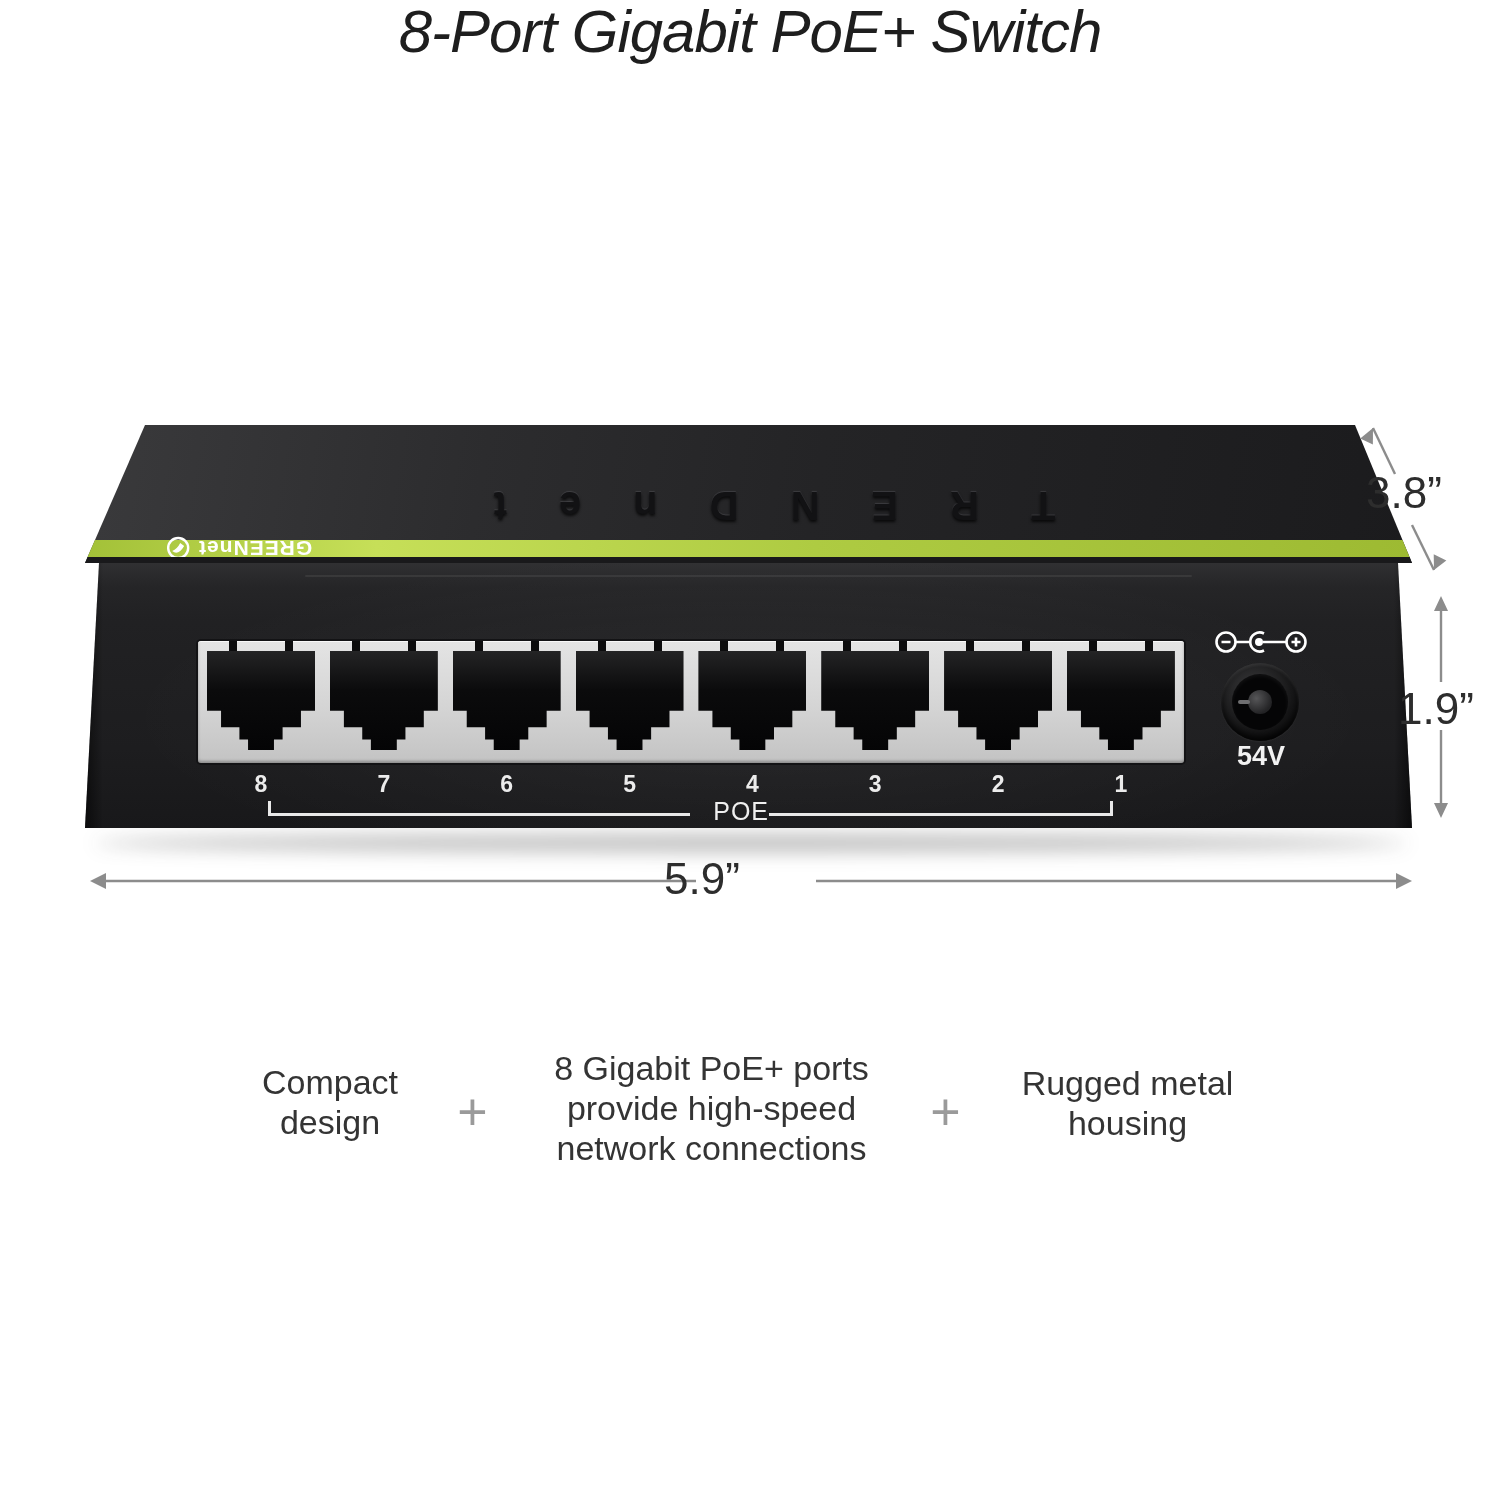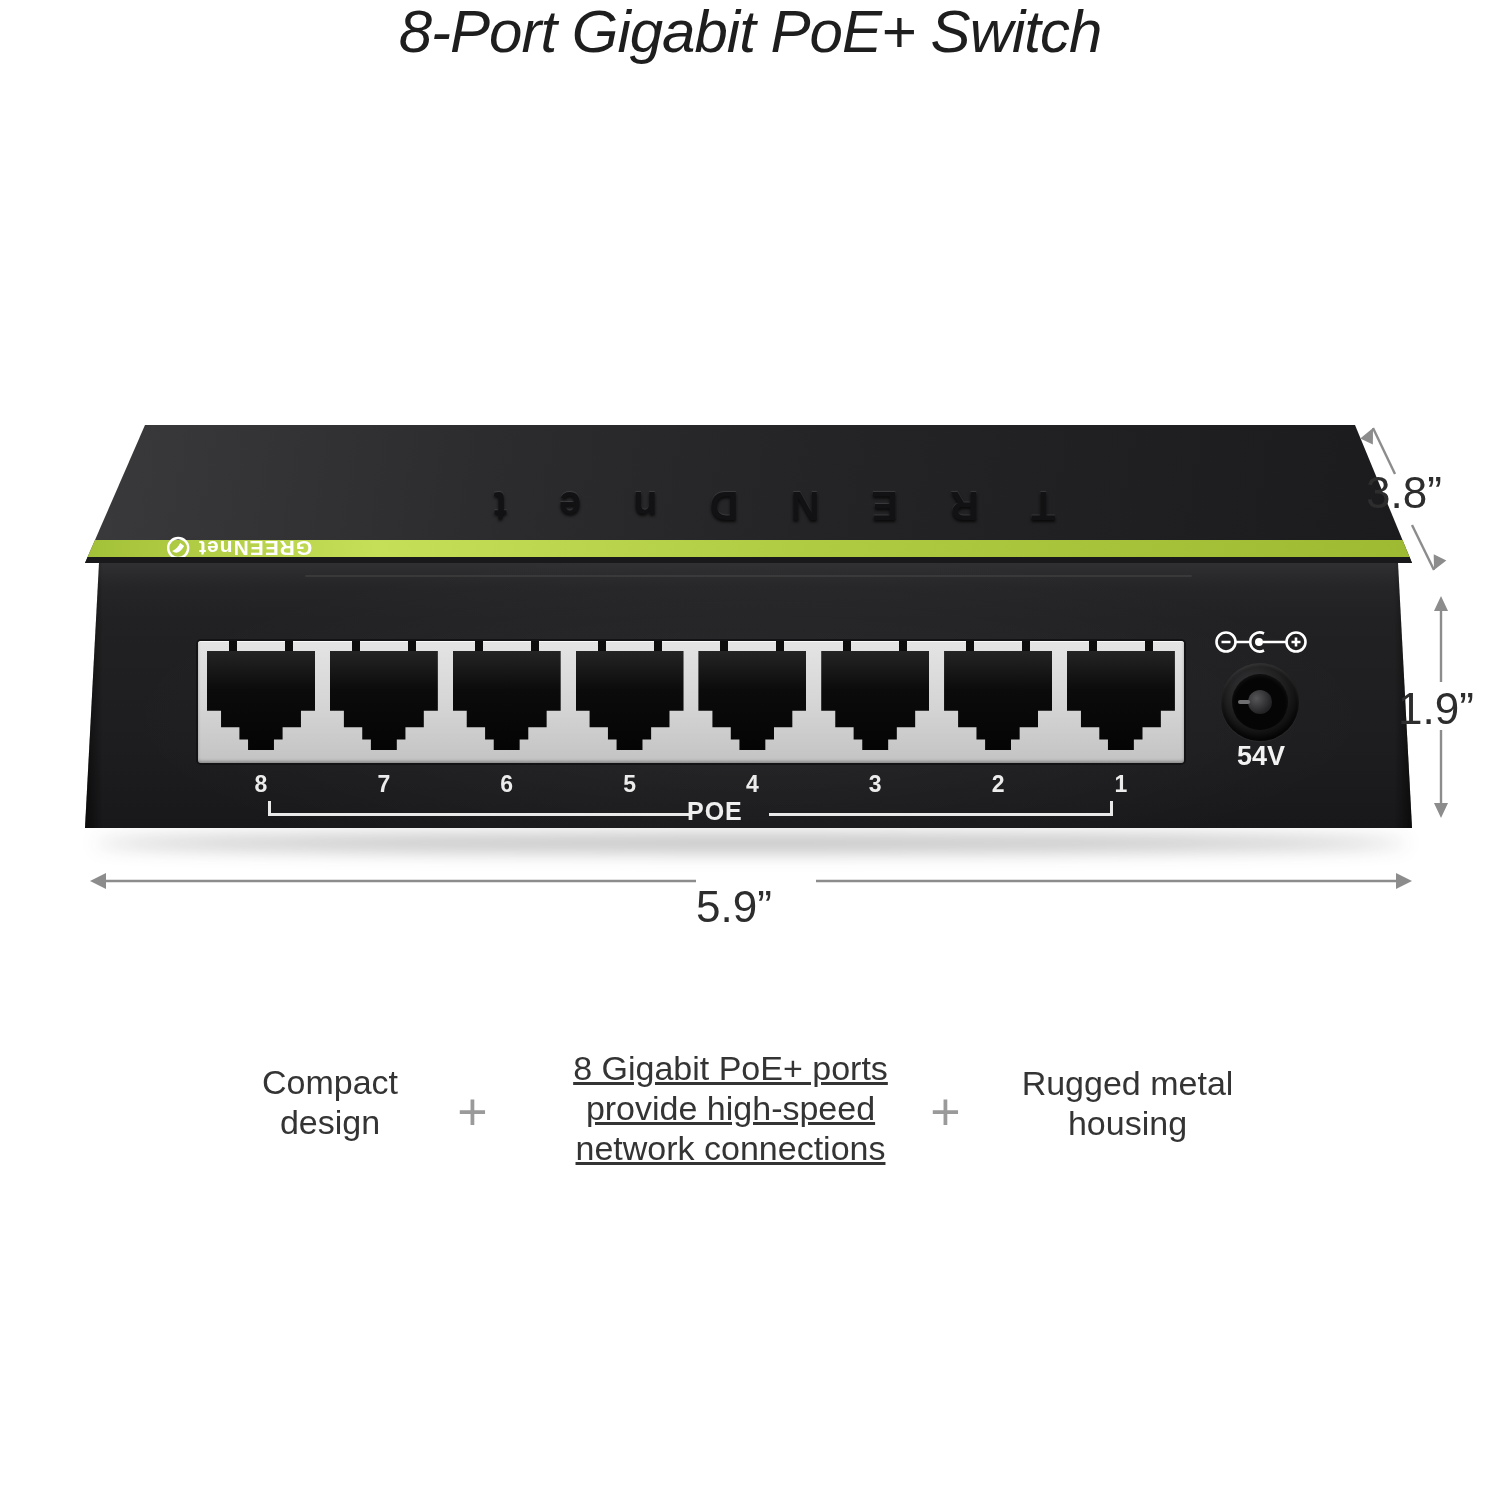--- a/index.html
+++ b/index.html
@@ -79,51 +79,51 @@
   .port-labels{
     left:113px;top:208px;width:986px;display:flex;justify-content:space-between;
     padding:0 9px;box-sizing:border-box;
   }
   .port-labels span{width:108px;text-align:center;font-size:23px;font-weight:bold;color:#ececec;}
 
   .seg-left{left:183px;top:238px;width:419px;height:12px;
     border-left:3px solid #e9e9e9;border-bottom:3px solid #e9e9e9;}
   .seg-right{left:684px;top:238px;width:341px;height:12px;
     border-right:3px solid #e9e9e9;border-bottom:3px solid #e9e9e9;}
-  .poe-label{left:602px;top:234px;width:82px;text-align:left;
-    font-size:25px;font-weight:bold;letter-spacing:1px;color:#efefef;}
+  .poe-label{left:602px;top:234px;width:82px;text-align:right;
+    font-size:25px;font-weight:normal;letter-spacing:1px;color:#efefef;}
 
   
   .polarity{left:1128px;top:64px;}
   .jack{
     left:1136px;top:100px;width:78px;height:78px;border-radius:50%;
     background:radial-gradient(circle at 42% 36%,#3c3c3e 0%,#1a1a1b 52%,#0a0a0b 78%);
     box-shadow:inset 0 2px 3px rgba(255,255,255,.10),inset 0 -4px 6px rgba(0,0,0,.75),0 1px 2px rgba(255,255,255,.05);
   }
   .jack-inner{position:absolute;inset:11px;border-radius:50%;background:#050506;
     box-shadow:inset 0 2px 4px rgba(255,255,255,.06);}
   .jack-pin{position:absolute;left:27px;top:27px;width:24px;height:24px;border-radius:50%;
     background:radial-gradient(circle at 35% 35%,#565658,#232325 70%);}
   .jack-pin::before{content:"";position:absolute;left:-10px;top:10px;width:12px;height:4px;background:#6f6f71;border-radius:2px;}
   .voltage{left:1128px;top:178px;width:96px;text-align:center;font-size:27px;font-weight:bold;color:#f2f2f2;}
 
   
   .dim-text{color:#2d2d2d;font-size:44px;font-weight:400;text-align:left;}
   .dim-depth-text{left:1366px;top:468px;width:88px;}
   .dim-height-text{left:1398px;top:684px;width:92px;}
-  .dim-width-text{left:696px;top:854px;width:120px;margin-top:28px;}
+  .dim-width-text{left:664px;top:854px;width:120px;}
   svg line{stroke:#8c8c8c;stroke-width:2.4;}
   svg polygon{fill:#8c8c8c;}
   svg .wht{stroke:#ffffff;stroke-width:2.6;fill:none;}
   svg .whtf{fill:#ffffff;stroke:none;}
 
   
   .feature{color:#343434;font-size:34px;line-height:40px;text-align:center;}
   .f1{left:220px;top:1062px;width:220px;}
-  .f2{left:523px;top:1048px;width:415px;text-decoration:underline;}
+  .f2{left:504px;top:1048px;width:415px;}
   .f3{left:975px;top:1063px;width:305px;}
   .fplus{color:#9a9a9a;font-size:52px;line-height:52px;font-weight:300;text-align:center;width:55px;}
   .fp1{left:445px;top:1086px;}
   .fp2{left:918px;top:1086px;}
 </style>
 </head>
 <body>
 
 <div class="stage">
 

